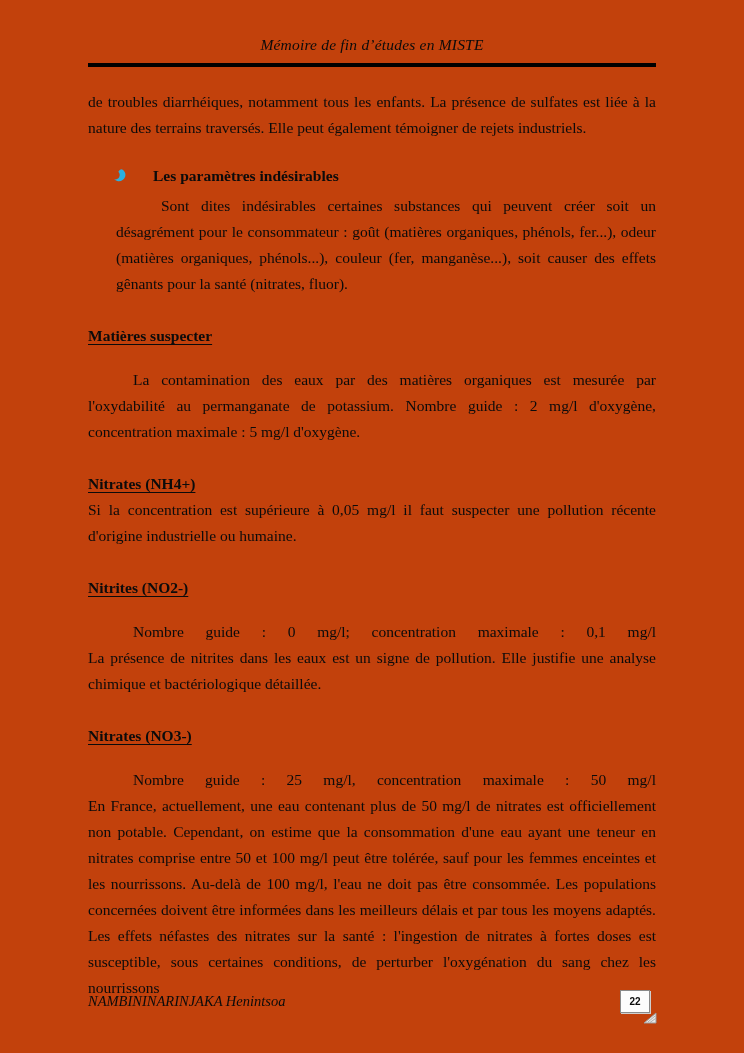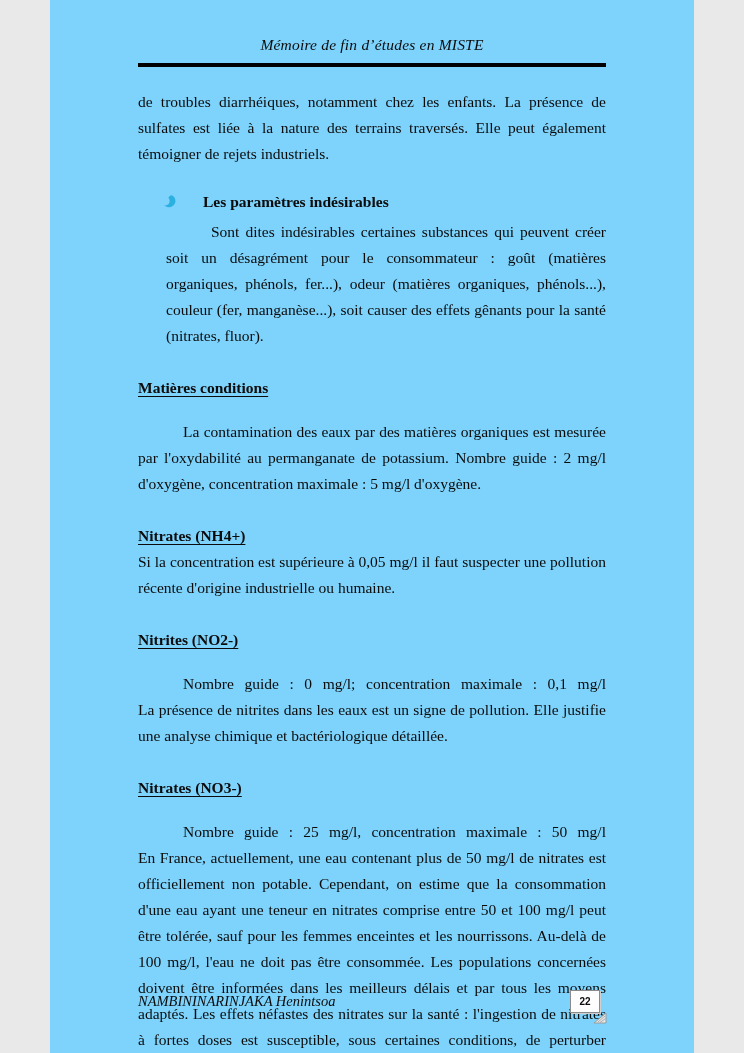--- a/index.html
+++ b/index.html
@@ -1,22 +1,22 @@
 <!DOCTYPE html>
 <html><head>
 <meta charset="utf-8">
 <style>
   * { margin: 0; padding: 0; box-sizing: border-box; }
   html, body { background: #e9e9e9; }
   .page {
     position: relative;
-    width: 644px;
+    width: 744px;
     height: 1053px;
     margin: 0 auto;
-    background: #7dd3fc;
+    background: #c2410c;
     font-family: "Liberation Serif", "DejaVu Serif", serif;
     color: #0b0b0b;
     overflow: hidden;
   }
   .content {
     padding: 0 88px;
   }
   .header {
     padding-top: 36px;
     text-align: center;
@@ -122,35 +122,35 @@
 
 <div class="page">
 
   <div class="content">
 
     <div class="header">
       <div class="header-title">Mémoire de fin d’études en MISTE</div>
       <div class="header-rule"></div>
     </div>
 
-    <p class="body-text p-intro">de troubles diarrhéiques, notamment chez les enfants. La présence de sulfates est liée à la nature des terrains traversés. Elle peut également témoigner de rejets industriels.</p>
+    <p class="body-text p-intro">de troubles diarrhéiques, notamment tous les enfants. La présence de sulfates est liée à la nature des terrains traversés. Elle peut également témoigner de rejets industriels.</p>
 
     <div class="bullet-row">
       <span class="bullet-icon">
         <svg viewBox="0 0 16 17" width="15" height="16" aria-hidden="true">
           <path d="M10.2 1.2 C 13.6 2.6 15.2 6.2 13.9 9.6 C 12.8 12.6 9.8 14.4 6.7 14.1 C 5.2 14 3.6 13.2 2.4 12.0 C 4.6 12.4 6.6 11.6 7.6 9.8 C 8.7 7.9 8.3 5.6 6.8 4.0 C 7.7 2.4 8.8 1.4 10.2 1.2 Z" fill="#2bb0e0"></path>
         </svg>
       </span>
       <span class="bullet-label">Les paramètres indésirables</span>
     </div>
 
     <p class="body-text indent p-after-bullet">Sont dites indésirables certaines substances qui peuvent créer soit un désagrément pour le consommateur : goût (matières organiques, phénols, fer...), odeur (matières organiques, phénols...), couleur (fer, manganèse...), soit causer des effets gênants pour la santé (nitrates, fluor).</p>
 
     <div class="section-heading">
-      <span>Matières conditions</span>
+      <span>Matières suspecter</span>
     </div>
     <p class="body-text indent section-body first-para">La contamination des eaux par des matières organiques est mesurée par l'oxydabilité au permanganate de potassium. Nombre guide : 2 mg/l d'oxygène, concentration maximale : 5 mg/l d'oxygène.</p>
 
     <div class="section-heading">
       <span>Nitrates (NH4+)</span>
     </div>
     <p class="body-text section-body">Si la concentration est supérieure à 0,05 mg/l il faut suspecter une pollution récente d'origine industrielle ou humaine.</p>
 
     <div class="section-heading">
       <span>Nitrites (NO2-)</span>

